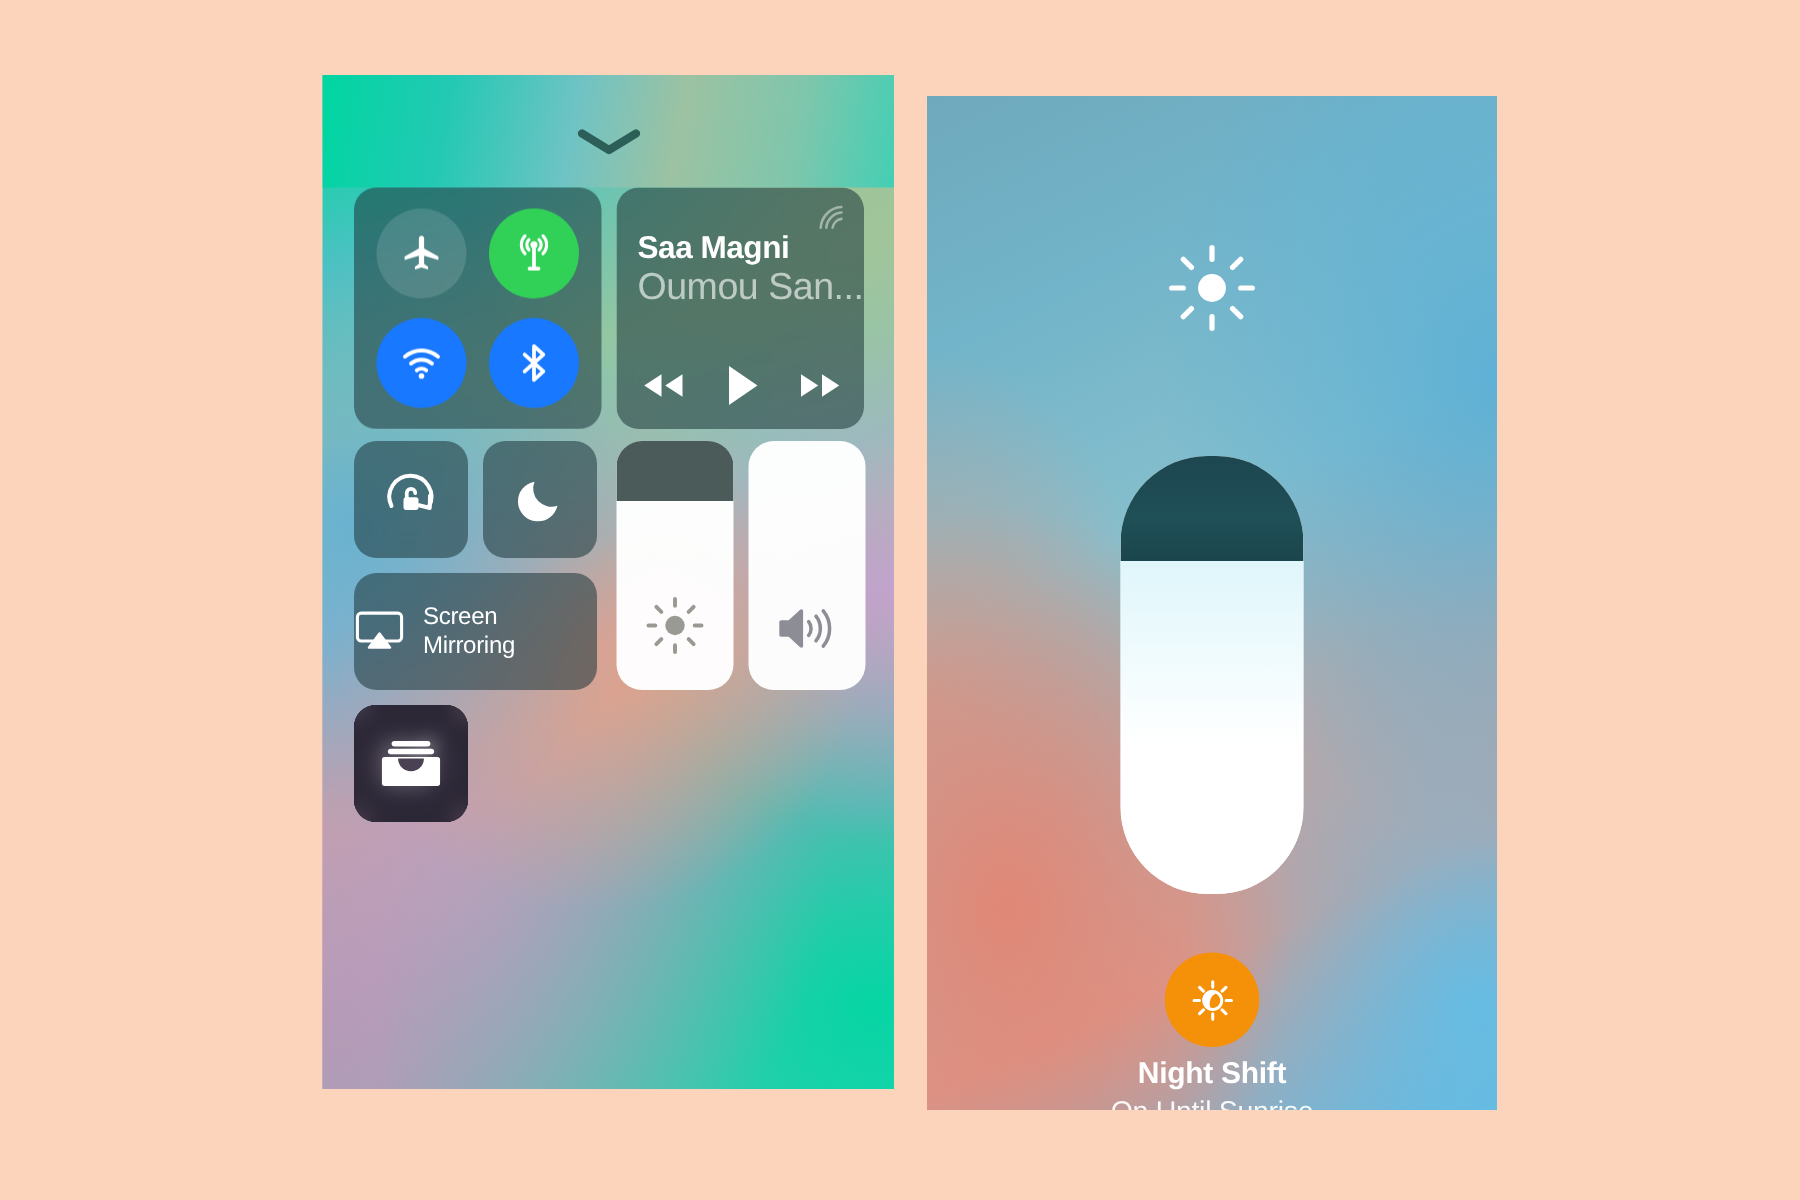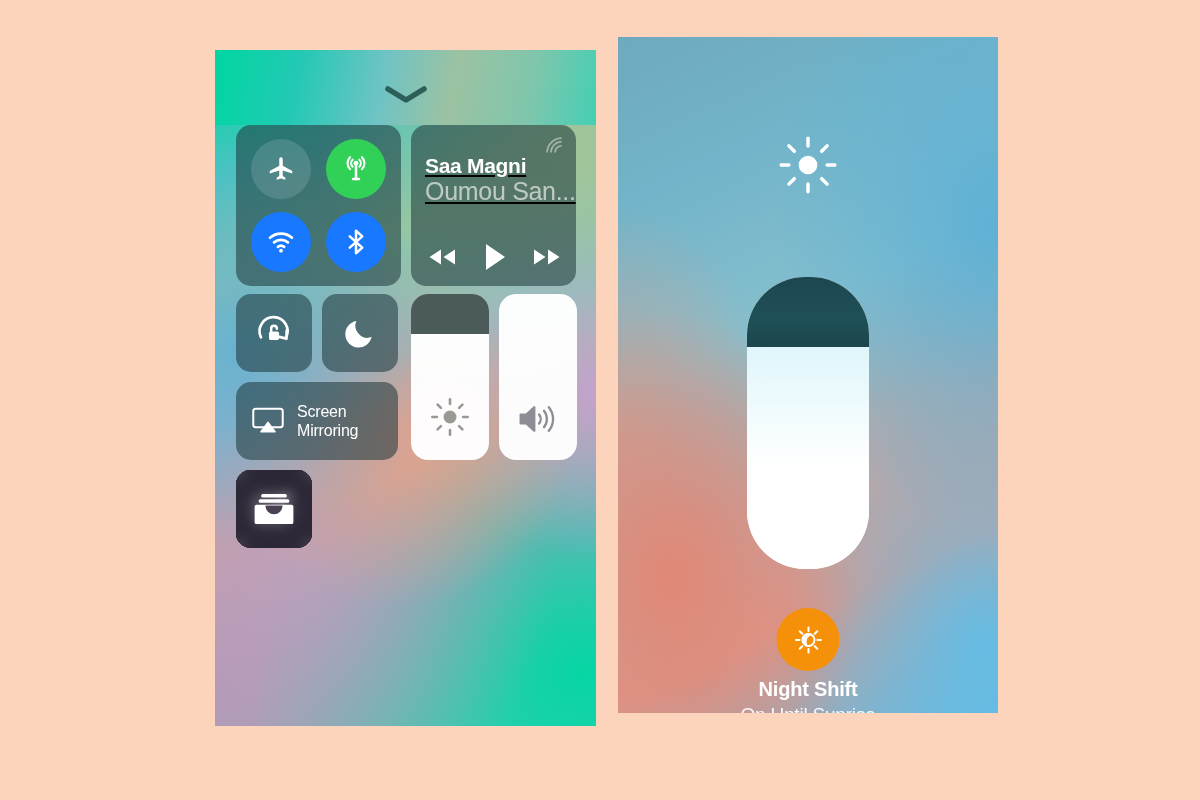--- a/index.html
+++ b/index.html
@@ -57,21 +57,21 @@
   .conn-btn {
     width: 60px; height: 60px; border-radius: 50%;
     display: flex; align-items: center; justify-content: center;
   }
   .conn-off      { background: rgba(255,255,255,.13); }
   .conn-green    { background: #31d158; }
   .conn-blue     { background: #1878ff; }
 
   
   #media-tile { left: 196px; top: 75px; width: 165px; height: 161px; flex-direction: column; }
-  #media-inner { width: 100%; height: 100%; position: relative; padding: 16px 14px 22px 14px; text-decoration: underline; }
+  #media-inner { width: 100%; height: 100%; position: relative; padding: 16px 14px 22px 14px; }
   #airplay-icon { position: absolute; right: 11px; top: 8px; opacity: .45; }
   #media-title {
     color: #ffffff; font-size: 21px; font-weight: bold;
     letter-spacing: -.3px; white-space: nowrap; margin-top: 13px;
   }
   #media-artist {
     color: rgba(255,255,255,.62); font-size: 25px; letter-spacing: -.3px;
     white-space: nowrap; margin-top: -1px;
   }
   #media-controls {
@@ -80,21 +80,21 @@
   }
   .mctl { display:flex; align-items:center; justify-content:center; cursor: pointer; }
 
   
   #rotlock-tile { left: 21px; top: 244px; width: 76px; height: 78px; }
   #dnd-tile     { left: 107px; top: 244px; width: 76px; height: 78px; }
 
   
   #mirror-tile {
     left: 21px; top: 332px; width: 162px; height: 78px;
-    justify-content: flex-start; padding-left: 15px; gap: 12px;
+    justify-content: flex-start; gap: 12px;
   }
   #mirror-label {
     color: #fff; font-size: 16px; line-height: 19px; letter-spacing: -.2px;
     white-space: pre-line;
   }
 
   
   .vslider {
     position: absolute; border-radius: 17px; overflow: hidden;
     background: rgba(255,255,255,.97);
@@ -118,21 +118,21 @@
     grid-auto-rows: 78px;
     column-gap: 12px; row-gap: 10px;
   }
   .apple-tv-text {
     color: #fff; font-size: 25px; letter-spacing: -1px;
     display: flex; align-items: center; gap: 1px;
   }
 
   
   #br-panel {
-    position: absolute; left: 618px; top: 37px;
+    position: absolute; left: 618px; top: 64px;
     width: 380px; height: 676px;
     overflow: hidden;
     background:
       radial-gradient(ellipse 70% 55% at 14% 80%, rgba(226,134,116,.95) 0%, rgba(226,134,116,0) 72%),
       radial-gradient(ellipse 60% 50% at 0% 60%, rgba(214,156,140,.75) 0%, rgba(214,156,140,0) 70%),
       radial-gradient(ellipse 85% 65% at 100% 28%, rgba(92,176,214,.95) 0%, rgba(92,176,214,0) 70%),
       radial-gradient(ellipse 80% 60% at 96% 90%, rgba(96,190,232,.9) 0%, rgba(96,190,232,0) 66%),
       linear-gradient(155deg,#6fa9bd 0%, #72b4c9 20%, #86bfcd 42%, #b8a8a8 62%, #d99a8e 78%, #6fb6d8 100%);
   }
   #br-sun { position: absolute; left: 50%; top: 97px; transform: translateX(-50%); }

